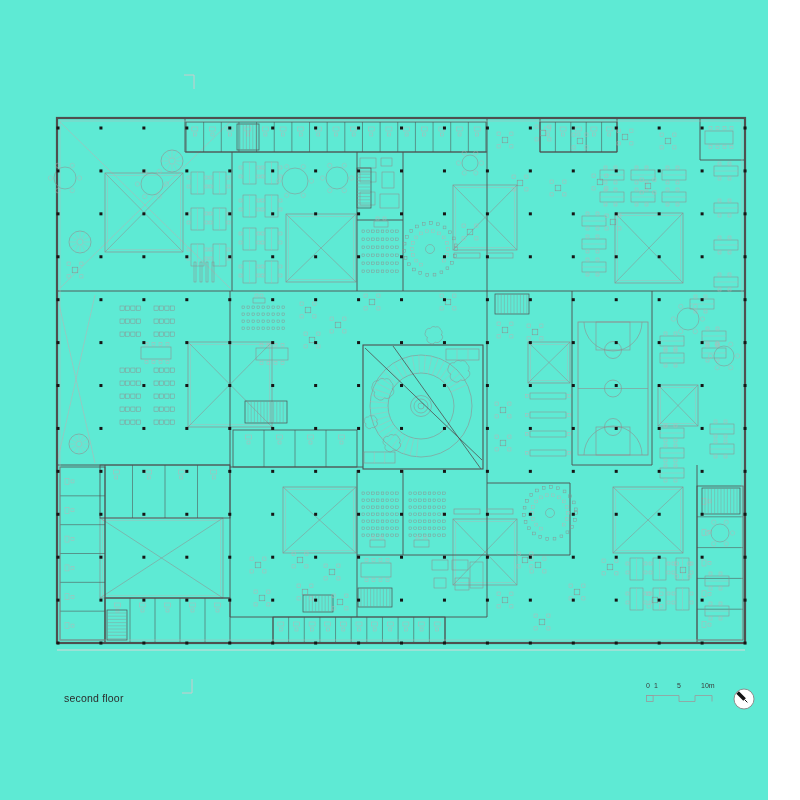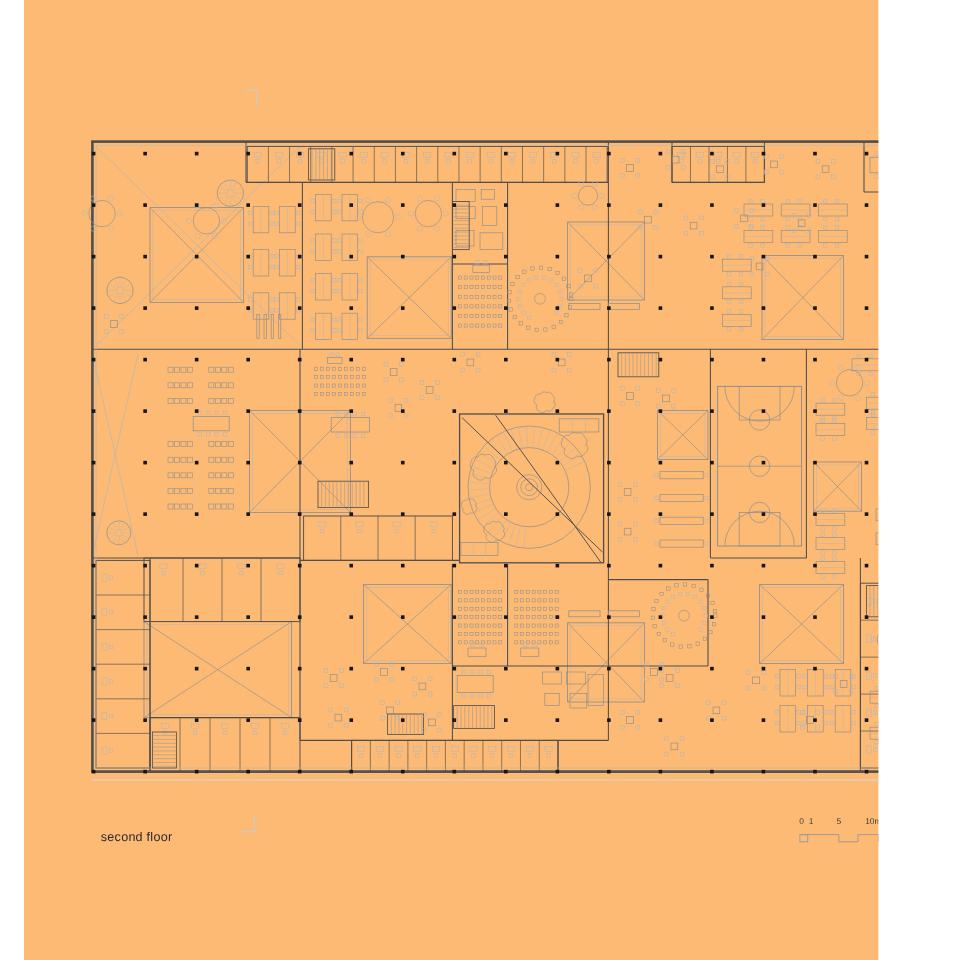--- a/index.html
+++ b/index.html
@@ -1,17 +1,17 @@
 <!DOCTYPE html>
 <html><head>
 <meta charset="utf-8">
 <style>
   html,body{margin:0;padding:0;background:#fff;}
-  .page{position:relative;width:712px;height:800px;background:#fdba74;overflow:hidden;
-        font-family:"Liberation Sans",sans-serif;margin-left:20px;}
+  .page{position:relative;width:768px;height:800px;background:#5eead4;overflow:hidden;
+        font-family:"Liberation Sans",sans-serif;}
   svg{position:absolute;left:0;top:0;}
   .floor-label{position:absolute;left:64px;top:692px;font-size:10.5px;color:#2b2b2b;letter-spacing:.2px;}
   .scalebar{position:absolute;left:646px;top:682px;width:80px;height:26px;font-size:7px;color:#3a3a3a;}
   .scalebar span{position:absolute;top:0;}
   .sb-0{left:0;} .sb-1{left:8px;} .sb-5{left:31px;} .sb-10{left:55px;}
   .sb-svg{position:absolute;left:0;top:10px;}
   .north{position:absolute;left:732px;top:687px;width:24px;height:24px;}
 </style>
 </head>
 <body>

